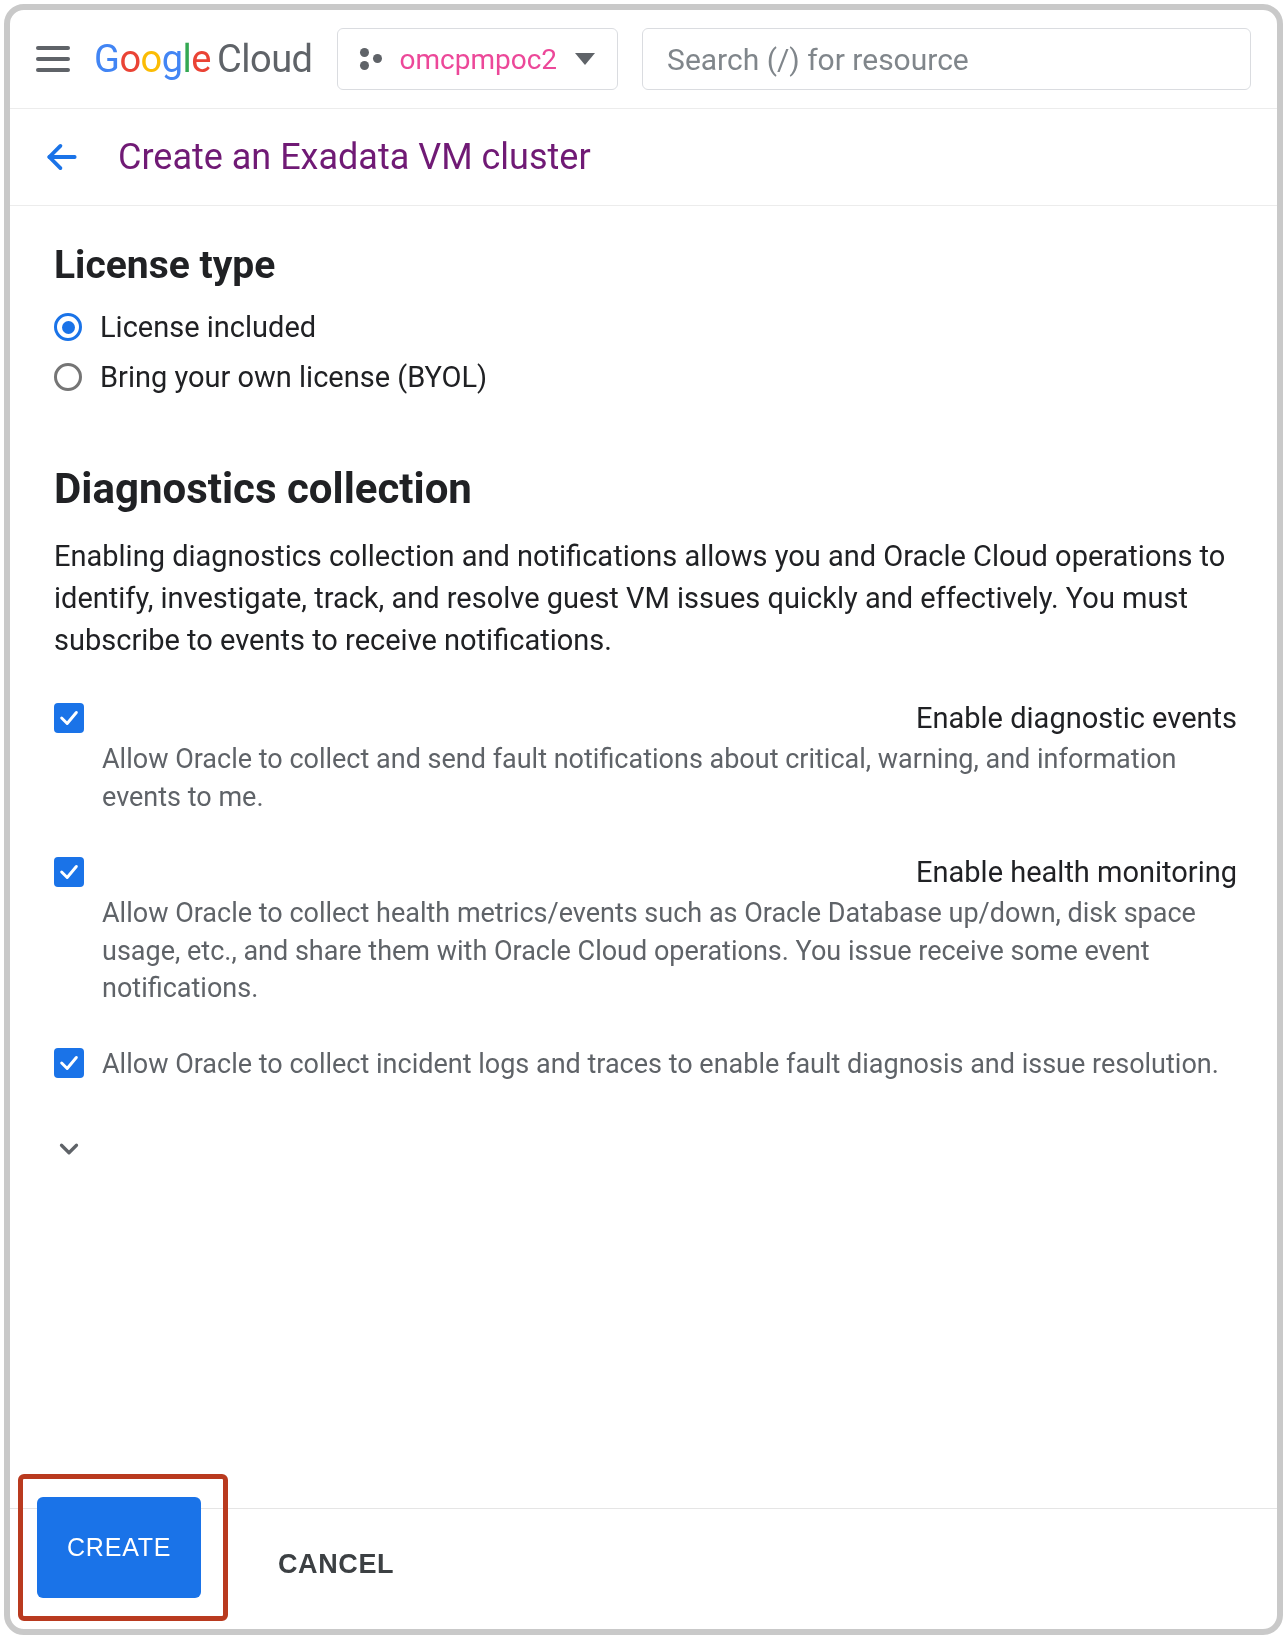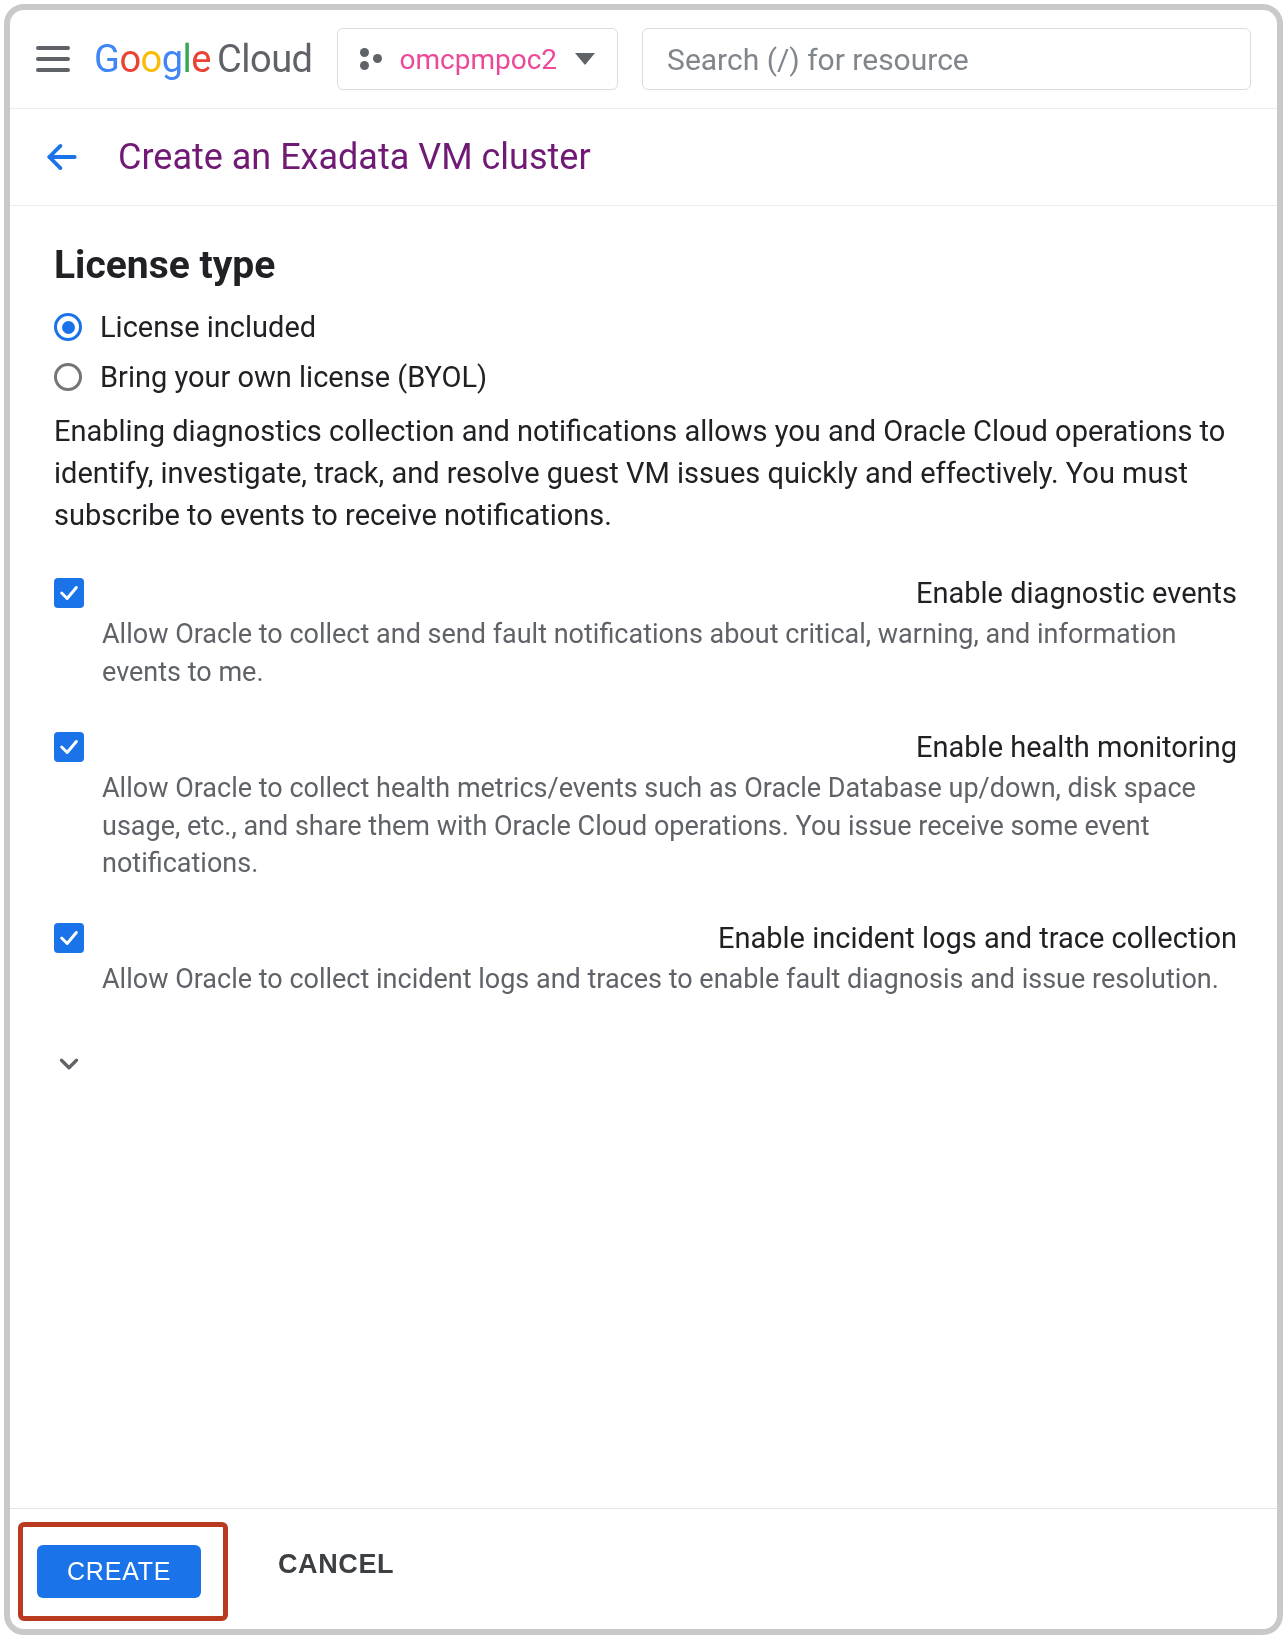--- a/index.html
+++ b/index.html
@@ -104,21 +104,21 @@
   }
   .create-wrap{
     border:5px solid var(--highlight);border-radius:6px;
     padding:18px 22px 18px 14px;
     position:absolute;left:8px;bottom:8px;
     display:flex;align-items:center;
   }
   .btn-create{
     background:var(--blue);color:#fff;font-size:25px;font-weight:500;
     letter-spacing:0.8px;border:none;border-radius:6px;
-    padding:12px 30px;cursor:pointer;
+    padding:36px 30px;cursor:pointer;
   }
   .btn-cancel{
     background:none;border:none;font-size:27px;font-weight:600;
     letter-spacing:0.6px;color:#3c4043;cursor:pointer;
     position:absolute;left:262px;bottom:48px;
   }
 </style>
 </head>
 <body>
 
@@ -160,20 +160,21 @@
 
     <div class="radio-row">
       <div class="radio selected"></div>
       <span>License included</span>
     </div>
     <div class="radio-row">
       <div class="radio unselected"></div>
       <span>Bring your own license (BYOL)</span>
     </div>
 
+    <h2 class="diag">Diagnostics collection</h2>
     <div class="desc">Enabling diagnostics collection and notifications allows you and Oracle Cloud operations to identify, investigate, track, and resolve guest VM issues quickly and effectively. You must subscribe to events to receive notifications.</div>
 
     <div class="check-block">
       <div class="checkbox">
         <svg viewBox="0 0 24 24" fill="none" stroke="#fff" stroke-width="3.2" stroke-linecap="round" stroke-linejoin="round">
             <polyline points="4 12 10 18 20 6"></polyline>
           </svg>
       </div>
       <div class="check-text">
         <div class="check-label">Enable diagnostic events</div>
@@ -193,21 +194,20 @@
       </div>
     </div>
 
     <div class="check-block">
       <div class="checkbox">
         <svg viewBox="0 0 24 24" fill="none" stroke="#fff" stroke-width="3.2" stroke-linecap="round" stroke-linejoin="round">
             <polyline points="4 12 10 18 20 6"></polyline>
           </svg>
       </div>
       <div class="check-text">
-        <div class="check-label">Enable incident logs and trace collection</div>
         <div class="check-sub">Allow Oracle to collect incident logs and traces to enable fault diagnosis and issue resolution.</div>
       </div>
     </div>
 
     <div class="advanced">
       <svg class="chevron" viewBox="0 0 24 24" fill="none" stroke="#5f6368" stroke-width="2.6" stroke-linecap="round" stroke-linejoin="round">
           <polyline points="6 9 12 15 18 9"></polyline>
         </svg>
     </div>
   </div>

